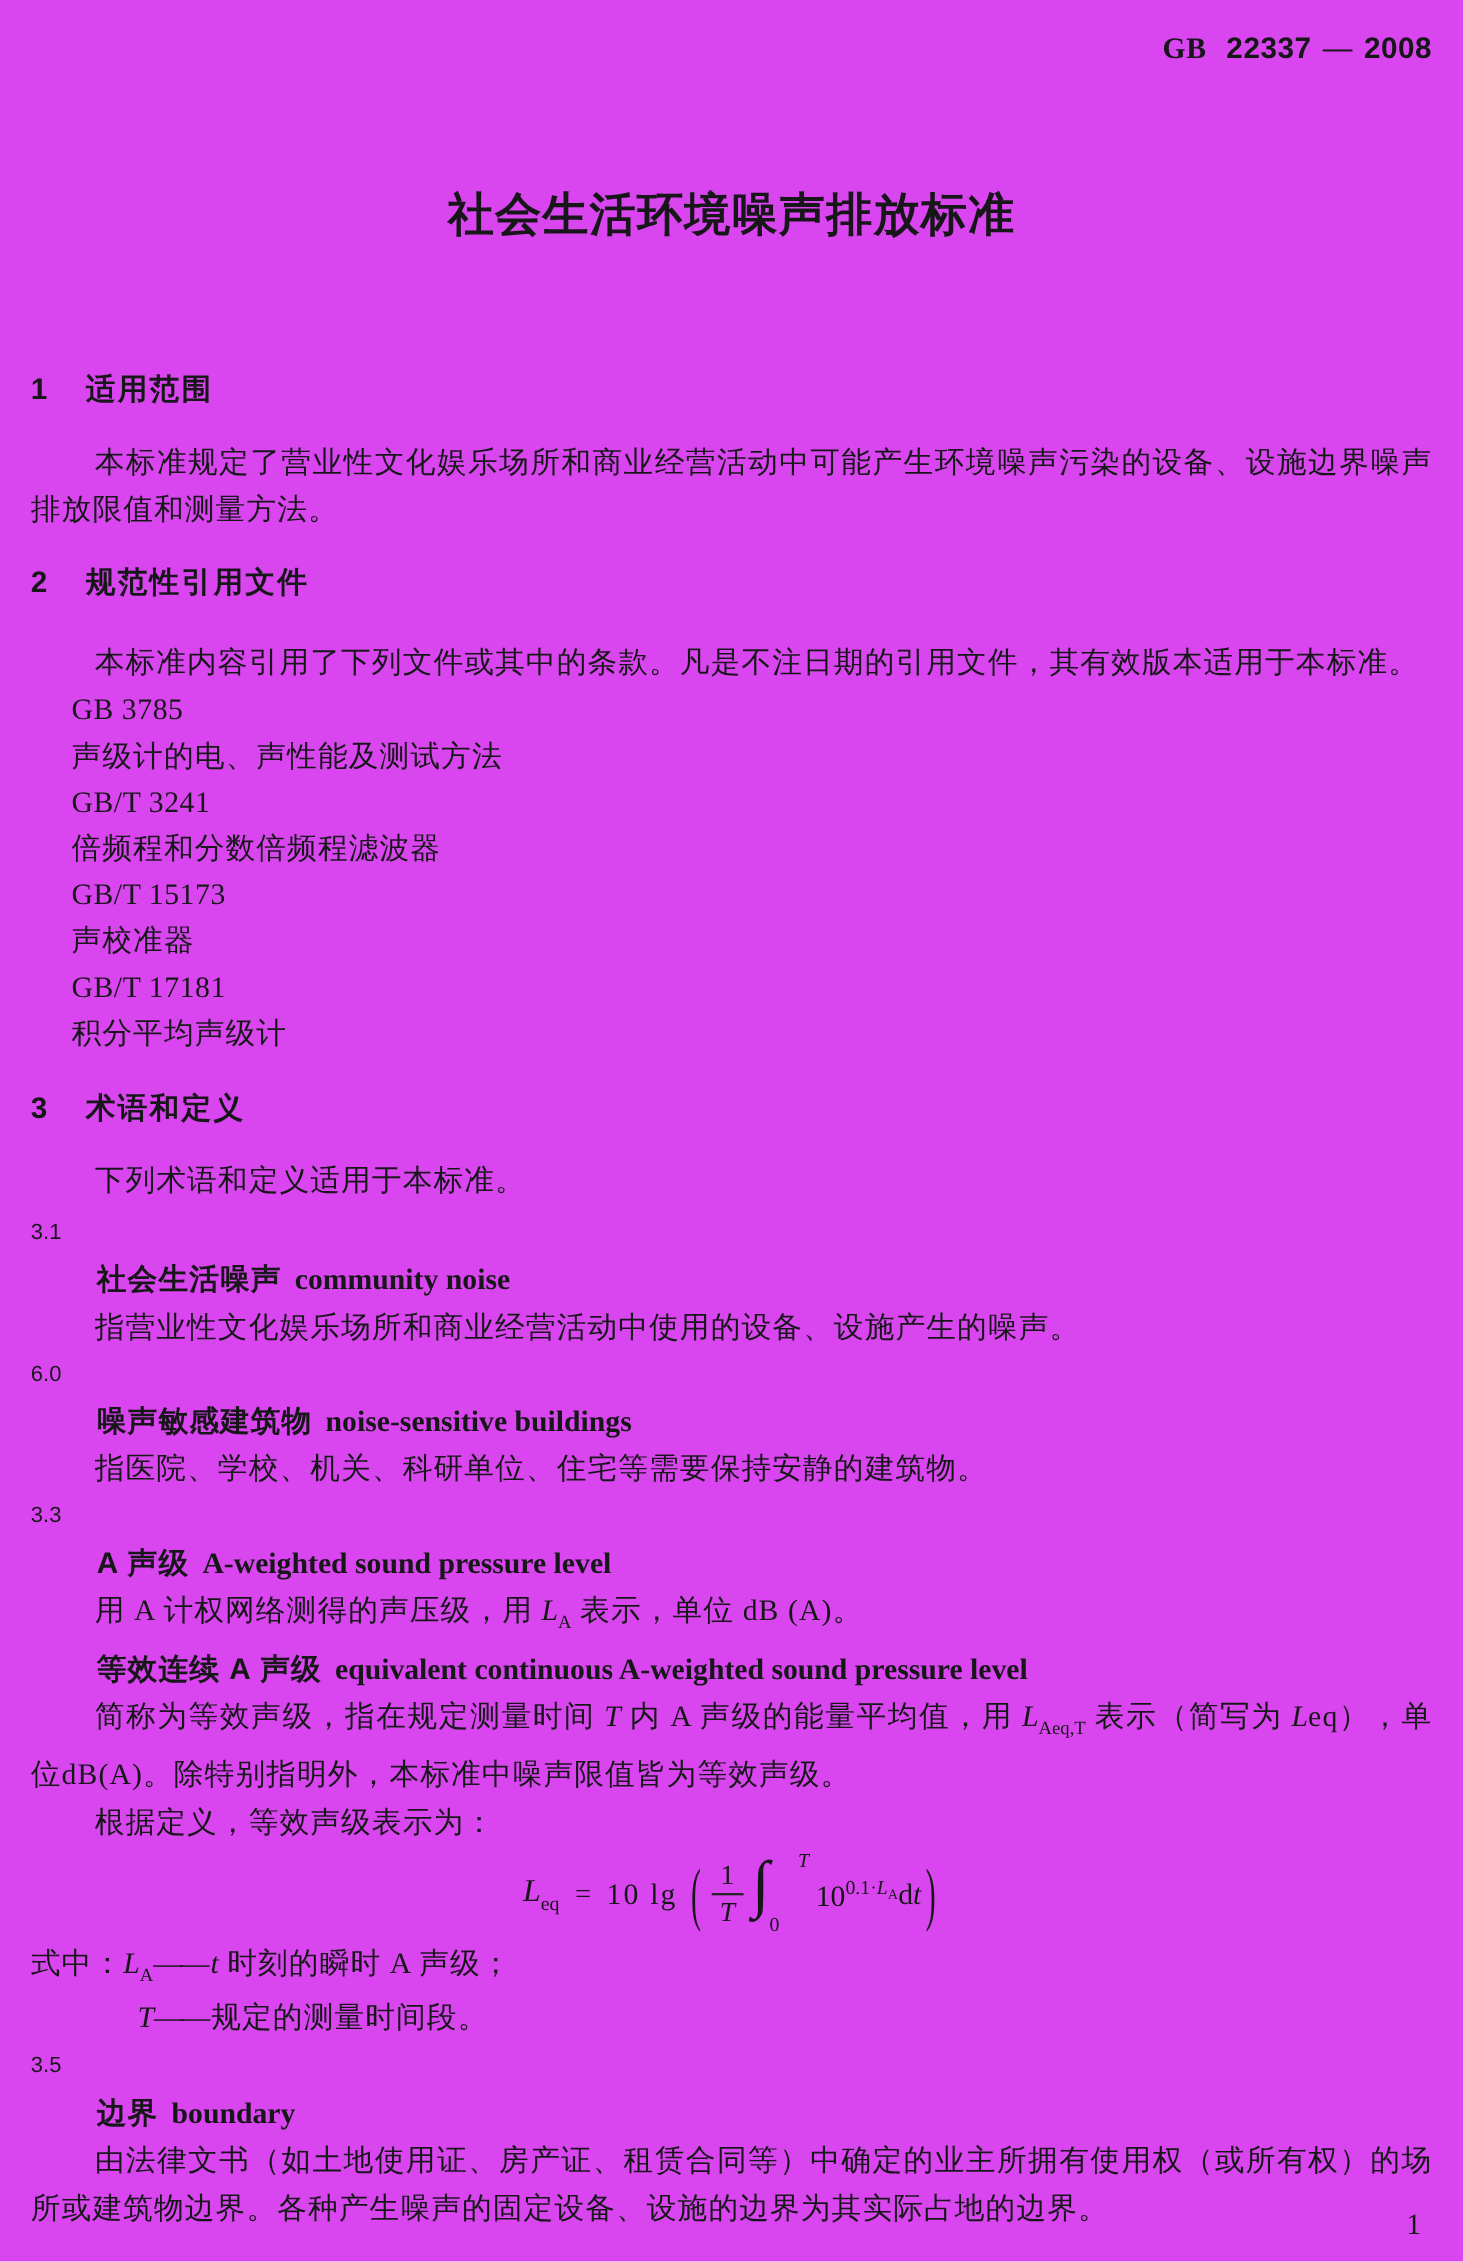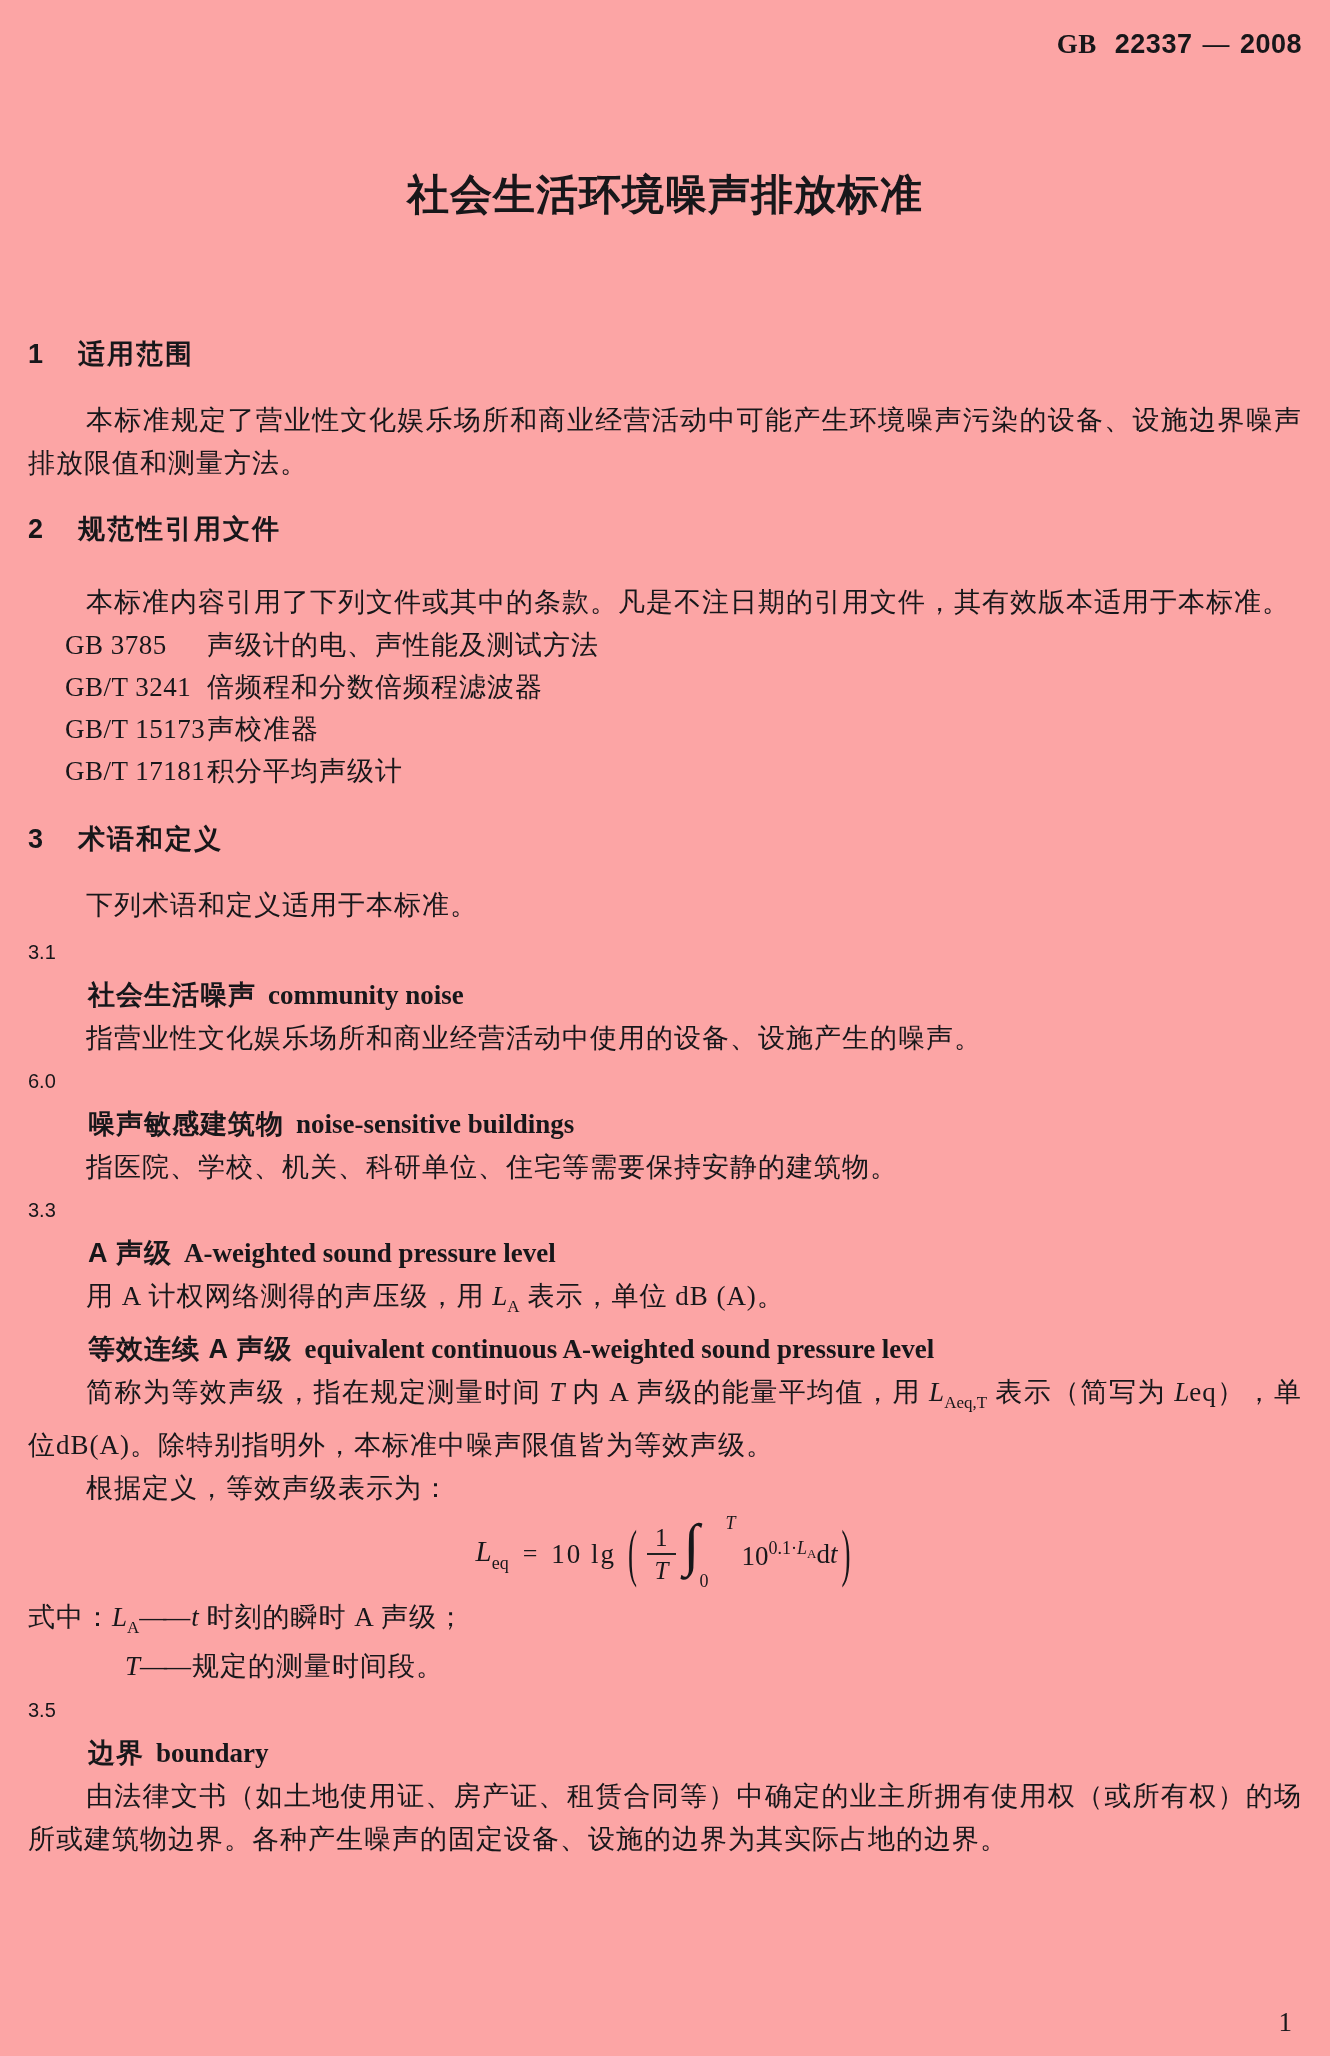--- a/index.html
+++ b/index.html
@@ -1,20 +1,20 @@
 <!DOCTYPE html>
 <html lang="zh"><head>
 <meta charset="utf-8">
 <style>
   html,body{margin:0;padding:0;background:#ffffff;}
   .page{
     position:relative;
     width:1330px;height:2056px;
     margin:0 auto;
-    background:#fca5a5;
+    background:#d946ef;
     color:#17171a;
     font-family:"Liberation Serif","DejaVu Serif",serif;
     overflow:hidden;
     box-sizing:border-box;
     padding:0 28px;
   }
   
   .doc-header{
     padding-top:24px;
     height:40px;
@@ -54,21 +54,21 @@
     line-height:43px;
     letter-spacing:1px;
     text-align:justify;
     text-indent:2.15em;
   }
   .mt-p1{margin-top:27px;}
   .mt-intro2{margin-top:34px;}
   .mt-intro3{margin-top:27px;}
   
   .ref-list{margin-top:0;}
-  .ref-row{display:flex;margin-left:37px;font-size:27px;line-height:42px;}
+  .ref-row{display:flex;margin-left:37px;font-size:27px;line-height:42px;flex-direction:column;}
   .ref-code{width:142px;letter-spacing:.5px;}
   .ref-title{letter-spacing:1px;}
   
   .terms{margin-top:4px;}
   .term-num{
     font-family:"Liberation Sans","DejaVu Sans",sans-serif;
     font-size:20px;line-height:43px;
   }
   .term-title{
     margin-left:60px;line-height:43px;font-size:27px;font-weight:700;

